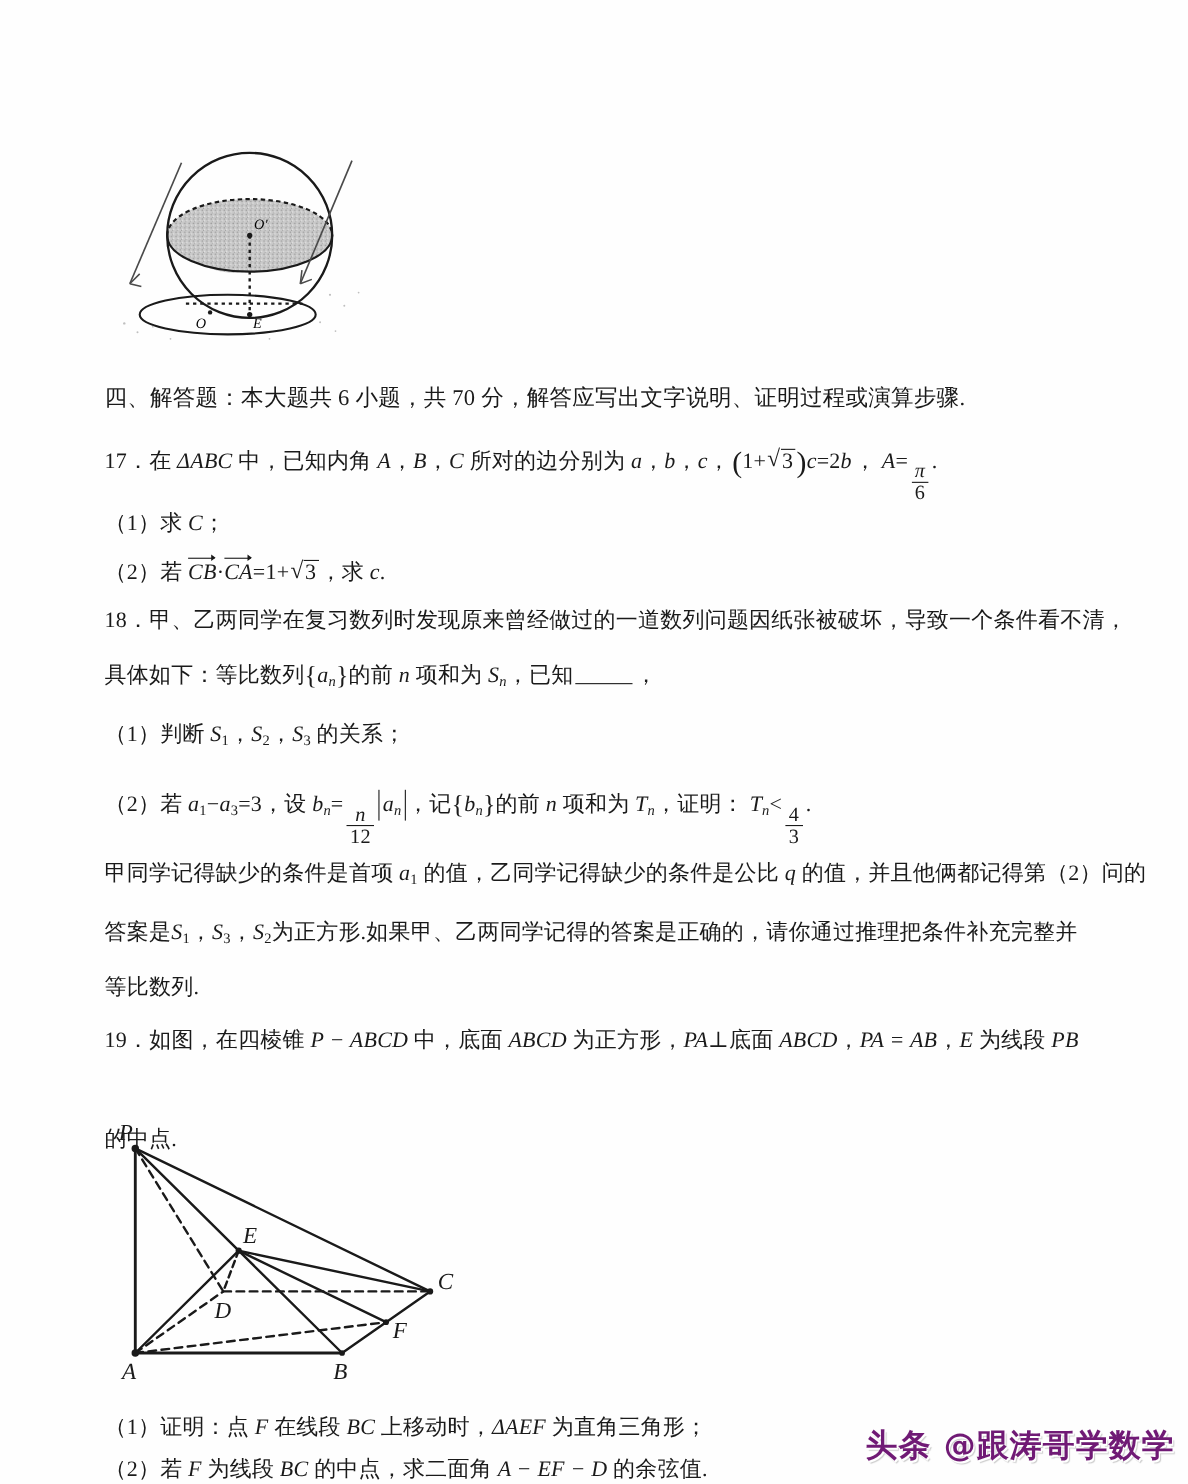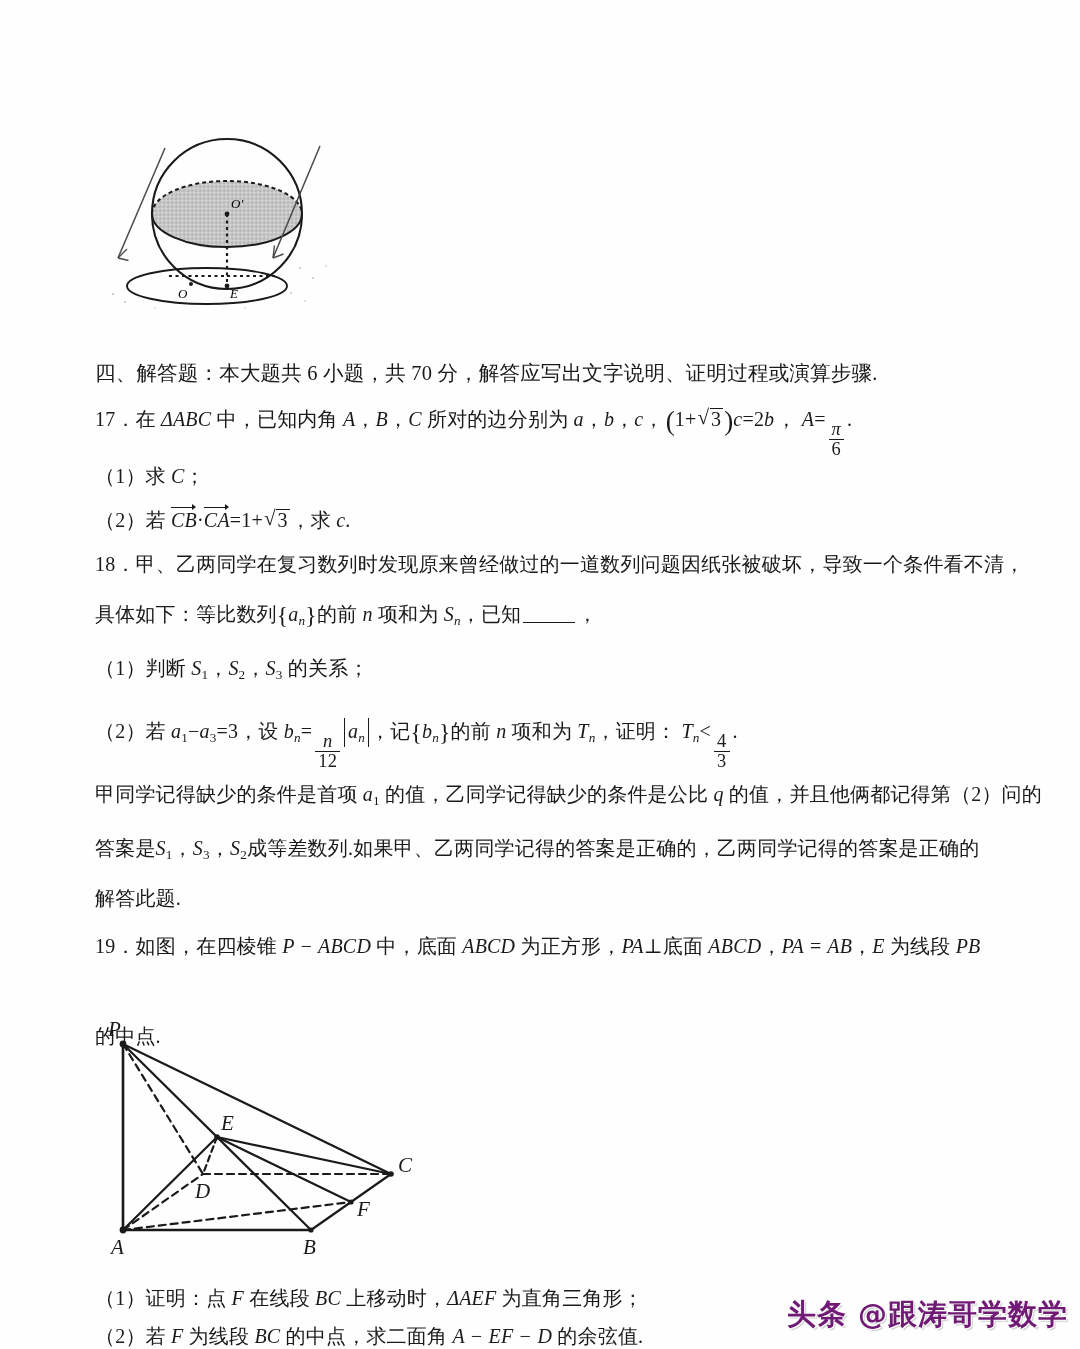--- a/index.html
+++ b/index.html
@@ -114,21 +114,21 @@
     position: absolute;
     left: 95px;
     width: 900px;
     font-size: 20px;
     line-height: 1.0;
     white-space: nowrap;
     letter-spacing: 0.2px;
   }
   .tline.cn { font-family: "Liberation Serif", "DejaVu Serif", serif; }
 
-  .sec-head { font-size: 20.5px; margin-top: 11px; }
+  .sec-head { font-size: 20.5px; }
 
   
   .fig { position: absolute; }
 
   .watermark {
     position: absolute;
     right: 12px;
     bottom: 14px;
     font-family: "DejaVu Sans", "Liberation Sans", sans-serif;
     font-size: 29px;
@@ -243,25 +243,25 @@
         <span class="num mn">4</span>
         <span class="den mn">3</span>
       </span><span>.</span>
   </div>
 
   <div class="tline cn" style="top:784px;">
     <span>甲同学记得缺少的条件是首项 </span><span class="mi">a</span><span class="sub-n">1</span><span> 的值，乙同学记得缺少的条件是公比 </span><span class="mi">q</span><span> 的值，并且他俩都记得第（2）问的</span>
   </div>
 
   <div class="tline cn" style="top:838px;">
-    <span>答案是</span><span class="mi">S</span><span class="sub-n">1</span>，<span class="mi">S</span><span class="sub-n">3</span>，<span class="mi">S</span><span class="sub-n">2</span><span>成等差数列.如果甲、乙两同学记得的答案是正确的，乙两同学记得的答案是正确的</span>
+    <span>答案是</span><span class="mi">S</span><span class="sub-n">1</span>，<span class="mi">S</span><span class="sub-n">3</span>，<span class="mi">S</span><span class="sub-n">2</span><span>为正方形.如果甲、乙两同学记得的答案是正确的，请你通过推理把条件补充完整并</span>
   </div>
 
   <div class="tline cn" style="top:888px;">
-    <span>解答此题.</span>
+    <span>等比数列.</span>
   </div>
 
   <div class="tline cn" style="top:936px;">
     <span class="mn">19</span><span>．如图，在四棱锥 </span><span class="mi">P − ABCD</span><span> 中，底面 </span><span class="mi">ABCD</span><span> 为正方形，</span><span class="mi">PA</span><span>⊥</span><span>底面 </span><span class="mi">ABCD</span><span>，</span><span class="mi">PA = AB</span><span>，</span><span class="mi">E</span><span> 为线段 </span><span class="mi">PB</span>
   </div>
 
   <div class="tline cn" style="top:982px;margin-top:44px;">
     <span>的中点.</span>
   </div>
 

